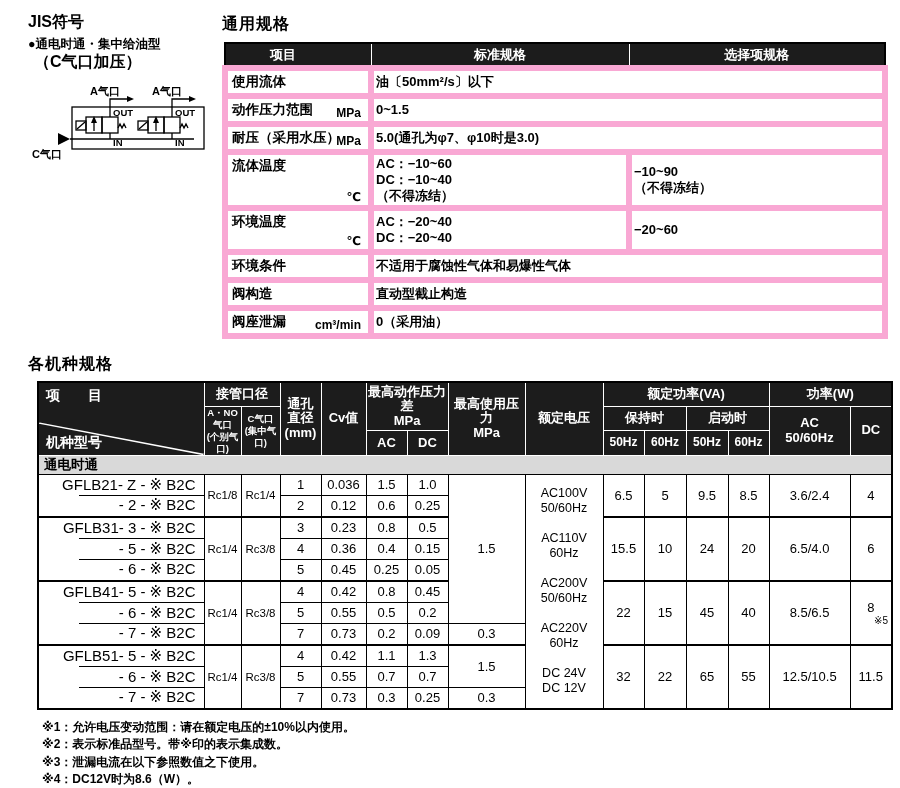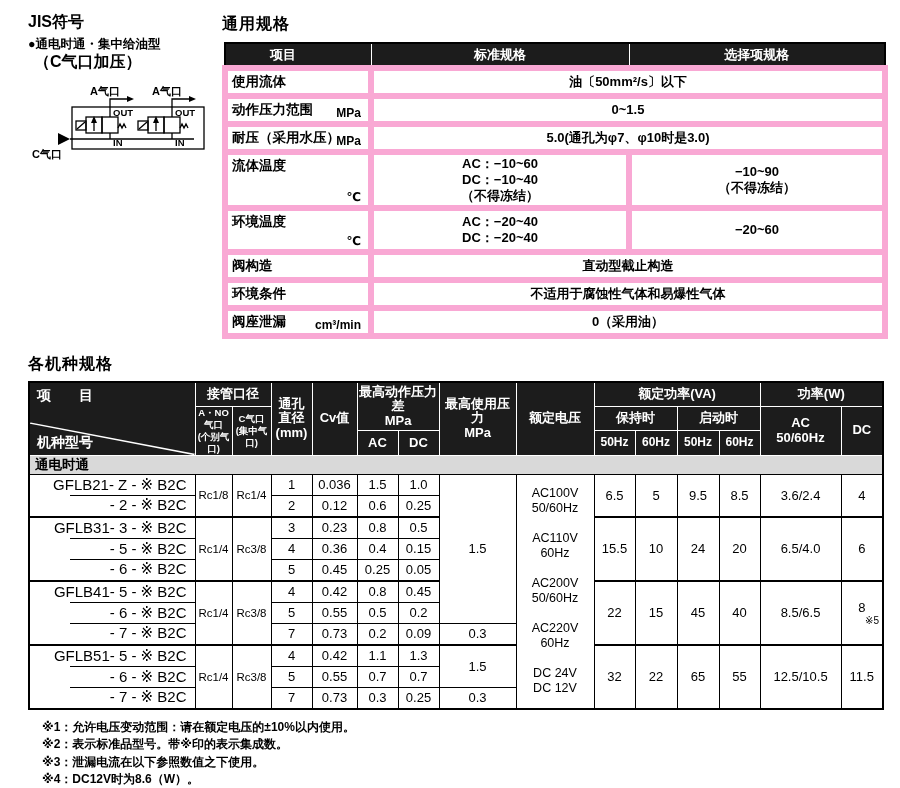--- a/index.html
+++ b/index.html
@@ -30,24 +30,24 @@
   .gen th.item{text-align:left;padding-left:44px;}
   .gen tr{height:22px;}
   .gen tr.r2{height:24px;} .gen tr.r3{height:24px;}
   .gen tr.r4{height:46px;} .gen tr.r5{height:44px;} .gen tr.r6{height:23px;}
   .gen td{border:6px solid #f9a8d4;font-size:13px;vertical-align:middle;}
   .gen td.lbl{
     font-weight:bold;font-size:13.5px;text-align:left;padding:2px 4px;
     position:relative;border-right:2px solid #000;vertical-align:top;
   }
   .gen td.lbl .unit{position:absolute;right:7px;bottom:1px;font-size:12px;}
-  .gen td.val{text-align:center;font-weight:bold;white-space:pre-line;line-height:1.22;padding:1px 2px;}
-
-  
-  .models{border-collapse:collapse;table-layout:fixed;width:855px;border:2px solid #000;}
+  .gen td.val{font-weight:bold;white-space:pre-line;line-height:1.22;padding:1px 2px;}
+
+  
+  .models{border-collapse:collapse;table-layout:fixed;width:855px;border:2px solid #000;margin-left:9px;}
   .models th{
     background:#1c1c1c;color:#fff;border:1px solid #fff;
     font-size:13px;font-weight:bold;white-space:pre-line;line-height:1.12;
     padding:0 1px;height:23px;text-align:center;vertical-align:middle;
   }
   .models th.small{font-size:9.5px;line-height:1.25;}
   .models th.hz{font-size:12px;}
   .models th.diag{position:relative;}
   .models th.diag .dline{position:absolute;left:0;top:0;width:100%;height:100%;}
   .models th.diag .di-top{position:absolute;top:5px;left:7px;font-size:14px;}
@@ -161,26 +161,26 @@
       <td class="val">−10~90
 （不得冻结）</td>
     </tr>
     <tr class="r5">
       <td class="lbl"><span>环境温度</span><span class="unit">℃</span></td>
       <td class="val">AC：−20~40
 DC：−20~40</td>
       <td class="val">−20~60</td>
     </tr>
     <tr>
+      <td class="lbl"><span>环境条件</span></td>
+      <td class="val" colspan="2">不适用于腐蚀性气体和易爆性气体</td>
+    </tr>
+    <tr>
       <td class="lbl"><span>阀构造</span></td>
       <td class="val" colspan="2">直动型截止构造</td>
-    </tr>
-    <tr>
-      <td class="lbl"><span>环境条件</span></td>
-      <td class="val" colspan="2">不适用于腐蚀性气体和易爆性气体</td>
     </tr>
     <tr>
       <td class="lbl"><span>阀座泄漏</span><span class="unit">cm³/min</span></td>
       <td class="val" colspan="2">0（采用油）</td>
     </tr>
   </tbody>
     </table>
 </div>
 
 <div class="abs" style="left:28px;top:354px;width:856px;">

